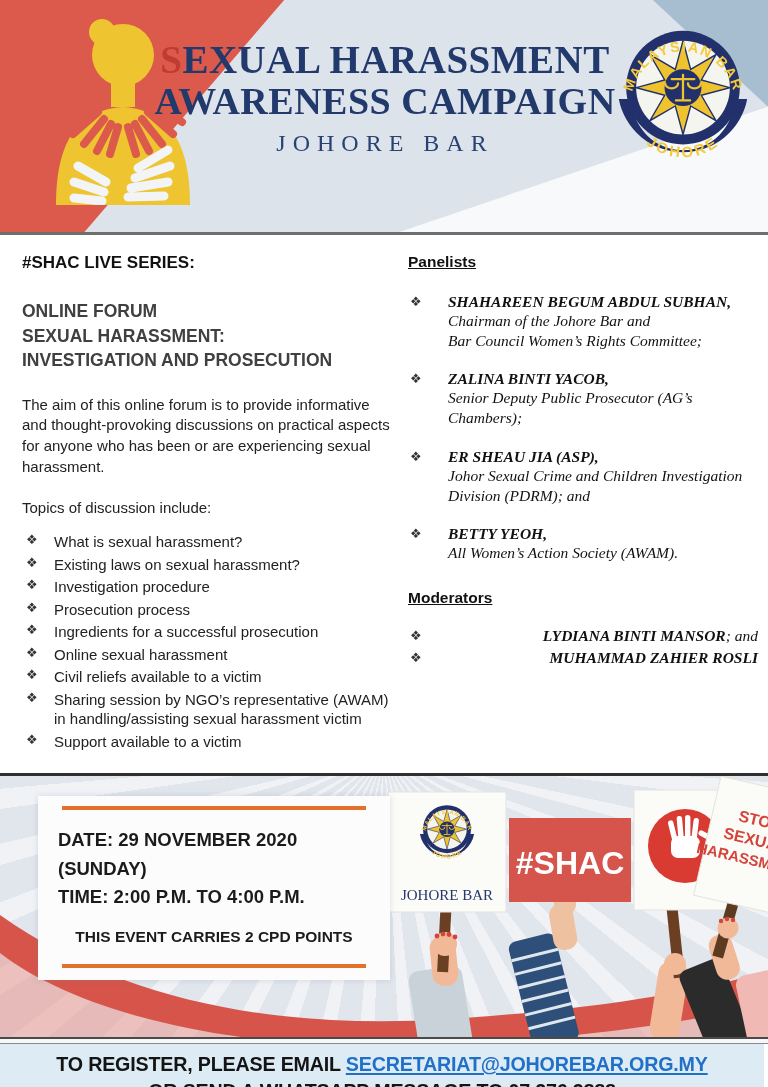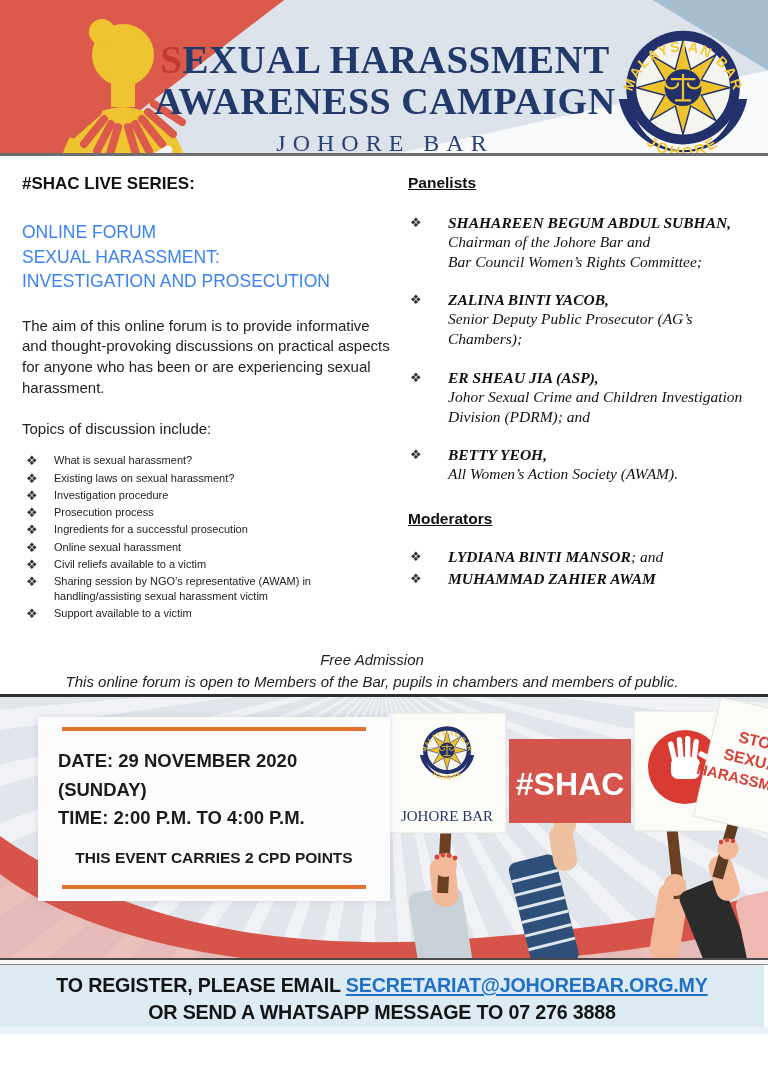--- a/index.html
+++ b/index.html
@@ -4,56 +4,56 @@
 <style>
   * { margin:0; padding:0; box-sizing:border-box; }
   html,body { width:768px; }
   body {
     width:768px; height:1087px; overflow:hidden;
     font-family:"Liberation Sans", sans-serif;
     background:#ffffff; color:#1c1c1c; position:relative;
   }
 
   
-  .header { position:relative; width:768px; height:153px; background:#dde3ea; overflow:hidden; }
+  .header { position:relative; width:768px; height:232px; background:#dde3ea; overflow:hidden; }
   .hdr-red   { position:absolute; inset:0; background:#dc5a4c; clip-path:polygon(0 0,37% 0,11% 100%,0 100%); }
   .hdr-blue  { position:absolute; inset:0; background:#a7bed1; clip-path:polygon(85% 0,100% 0,100% 46%); }
   .hdr-white { position:absolute; inset:0; background:#f7f9fb; clip-path:polygon(100% 46%,100% 100%,52% 100%); }
   .person-svg { position:absolute; left:18px; top:0; width:210px; height:205px; }
   .title-wrap { position:absolute; left:140px; top:40px; width:490px; text-align:center;
                 font-family:"Liberation Serif", serif; color:#21396b; }
   .title-l1 { font-size:39px; font-weight:bold; letter-spacing:.5px; line-height:1.05; white-space:nowrap; }
   .title-l1 .red-cap { color:#c23a32; }
   .title-l2 { font-size:38px; font-weight:bold; letter-spacing:.5px; line-height:1.1; white-space:nowrap; }
   .title-sub { font-size:24px; letter-spacing:7px; margin-top:7px; color:#2a4173; }
   .logo-svg { position:absolute; left:612px; top:20px; width:142px; height:158px; }
   .header-divider { width:768px; height:3px; background:#6e6e6e; }
 
   
   .content { width:740px; height:538px; padding:18px 18px 0 22px; background:#fff; }
   .cols { display:flex; }
   .col-left { width:372px; flex:none; }
   .col-right { width:350px; flex:none; margin-left:14px; }
 
   .series-label { font-size:17px; font-weight:bold; color:#111; margin-bottom:26px; }
-  .forum-title { font-size:17.5px; font-weight:normal; color:#3b82f6; line-height:1.4; white-space:pre-line; }
+  .forum-title { font-size:17.5px; font-weight:bold; color:#404040; line-height:1.4; white-space:pre-line; }
   .intro { font-size:15px; line-height:1.38; color:#222; margin-top:22px; }
   .topics-label { font-size:15px; color:#222; margin-top:22px; }
   .topics-list { list-style:none; margin-top:16px; }
-  .topics-list li { font-size:11px; line-height:1.3; color:#222; padding-left:32px; position:relative; margin-bottom:3px; }
+  .topics-list li { font-size:15px; line-height:1.3; color:#222; padding-left:32px; position:relative; margin-bottom:3px; }
   .topics-list li::before { content:"\2756"; position:absolute; left:4px; top:0; font-size:13px; color:#333; }
 
   .side-heading { font-size:15.5px; font-weight:bold; text-decoration:underline; color:#111; }
   .panel-list { list-style:none; margin-top:22px; }
   .panel-list li { position:relative; padding-left:40px; margin-bottom:19px; }
   .panel-list li::before { content:"\2756"; position:absolute; left:2px; top:1px; font-size:13px; color:#333; }
   .p-name { font-family:"Liberation Serif", serif; font-weight:bold; font-style:italic; font-size:15.5px; color:#111; }
   .p-role { font-family:"Liberation Serif", serif; font-style:italic; font-size:15.5px; color:#111; line-height:1.3; white-space:pre-line; }
   .mod-heading { margin-top:26px; }
-  .mod-list { margin-top:20px; }
+  .mod-list { margin-top:20px;text-align:right; }
   .mod-list li { margin-bottom:4px; }
   .m-suffix { font-family:"Liberation Serif", serif; font-style:italic; font-size:15.5px; color:#111; }
   .stream-note { font-size:15px; color:#222; text-align:center; max-width:320px; margin:42px auto 0; line-height:1.4; }
 
   .admission { text-align:center; font-style:italic; font-size:15px; color:#222; margin-top:26px; line-height:1.45; }
 
   
   .banner { position:relative; width:768px; height:266px; background:#e1e5ec;
             border-top:3px solid #2f2f2f; border-bottom:2px solid #4a4a4a; overflow:hidden; }
   .banner::before { content:""; position:absolute; inset:0;
@@ -176,21 +176,21 @@
         </li>
         <li>
           <div class="p-name">BETTY YEOH,</div>
           <div class="p-role">All Women’s Action Society (AWAM).</div>
         </li>
       </ul>
 
       <div class="side-heading mod-heading">Moderators</div>
       <ul class="panel-list mod-list">
         <li><span class="p-name">LYDIANA BINTI MANSOR</span><span class="m-suffix">; and</span></li>
-        <li><span class="p-name">MUHAMMAD ZAHIER AWAM</span><span class="m-suffix"></span></li>
+        <li><span class="p-name">MUHAMMAD ZAHIER ROSLI</span><span class="m-suffix"></span></li>
       </ul>
 
     </div>
   </div>
 
   <div class="admission">
     <div>Free Admission</div>
     <div>This online forum is open to Members of the Bar, pupils in chambers and members of public.</div>
   </div>
 </div>

